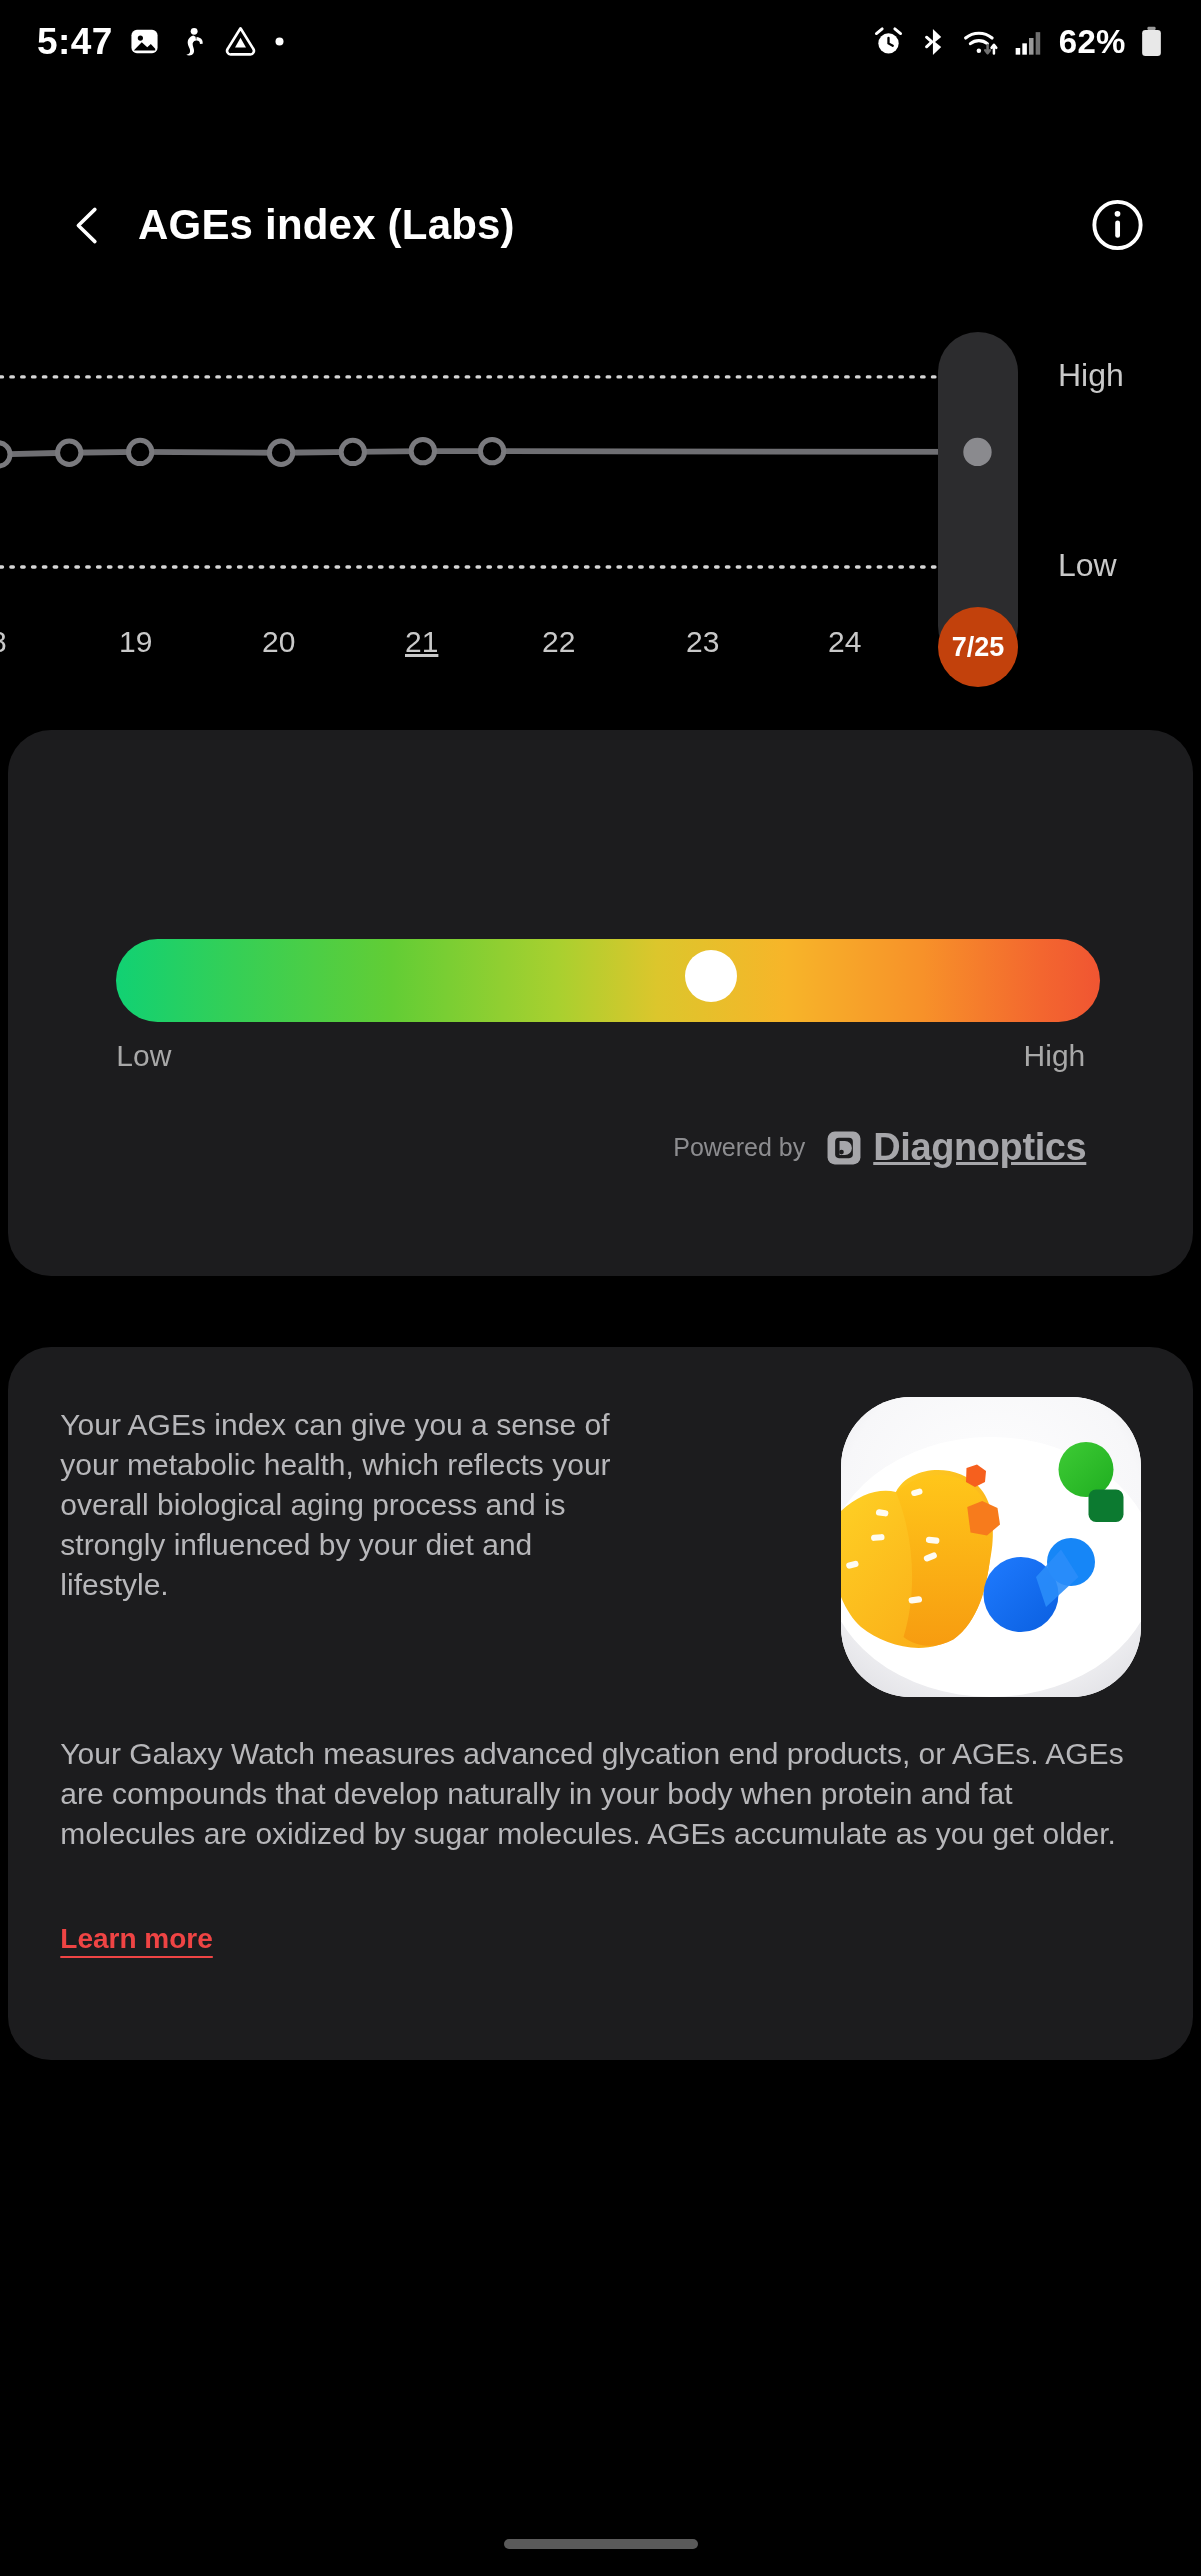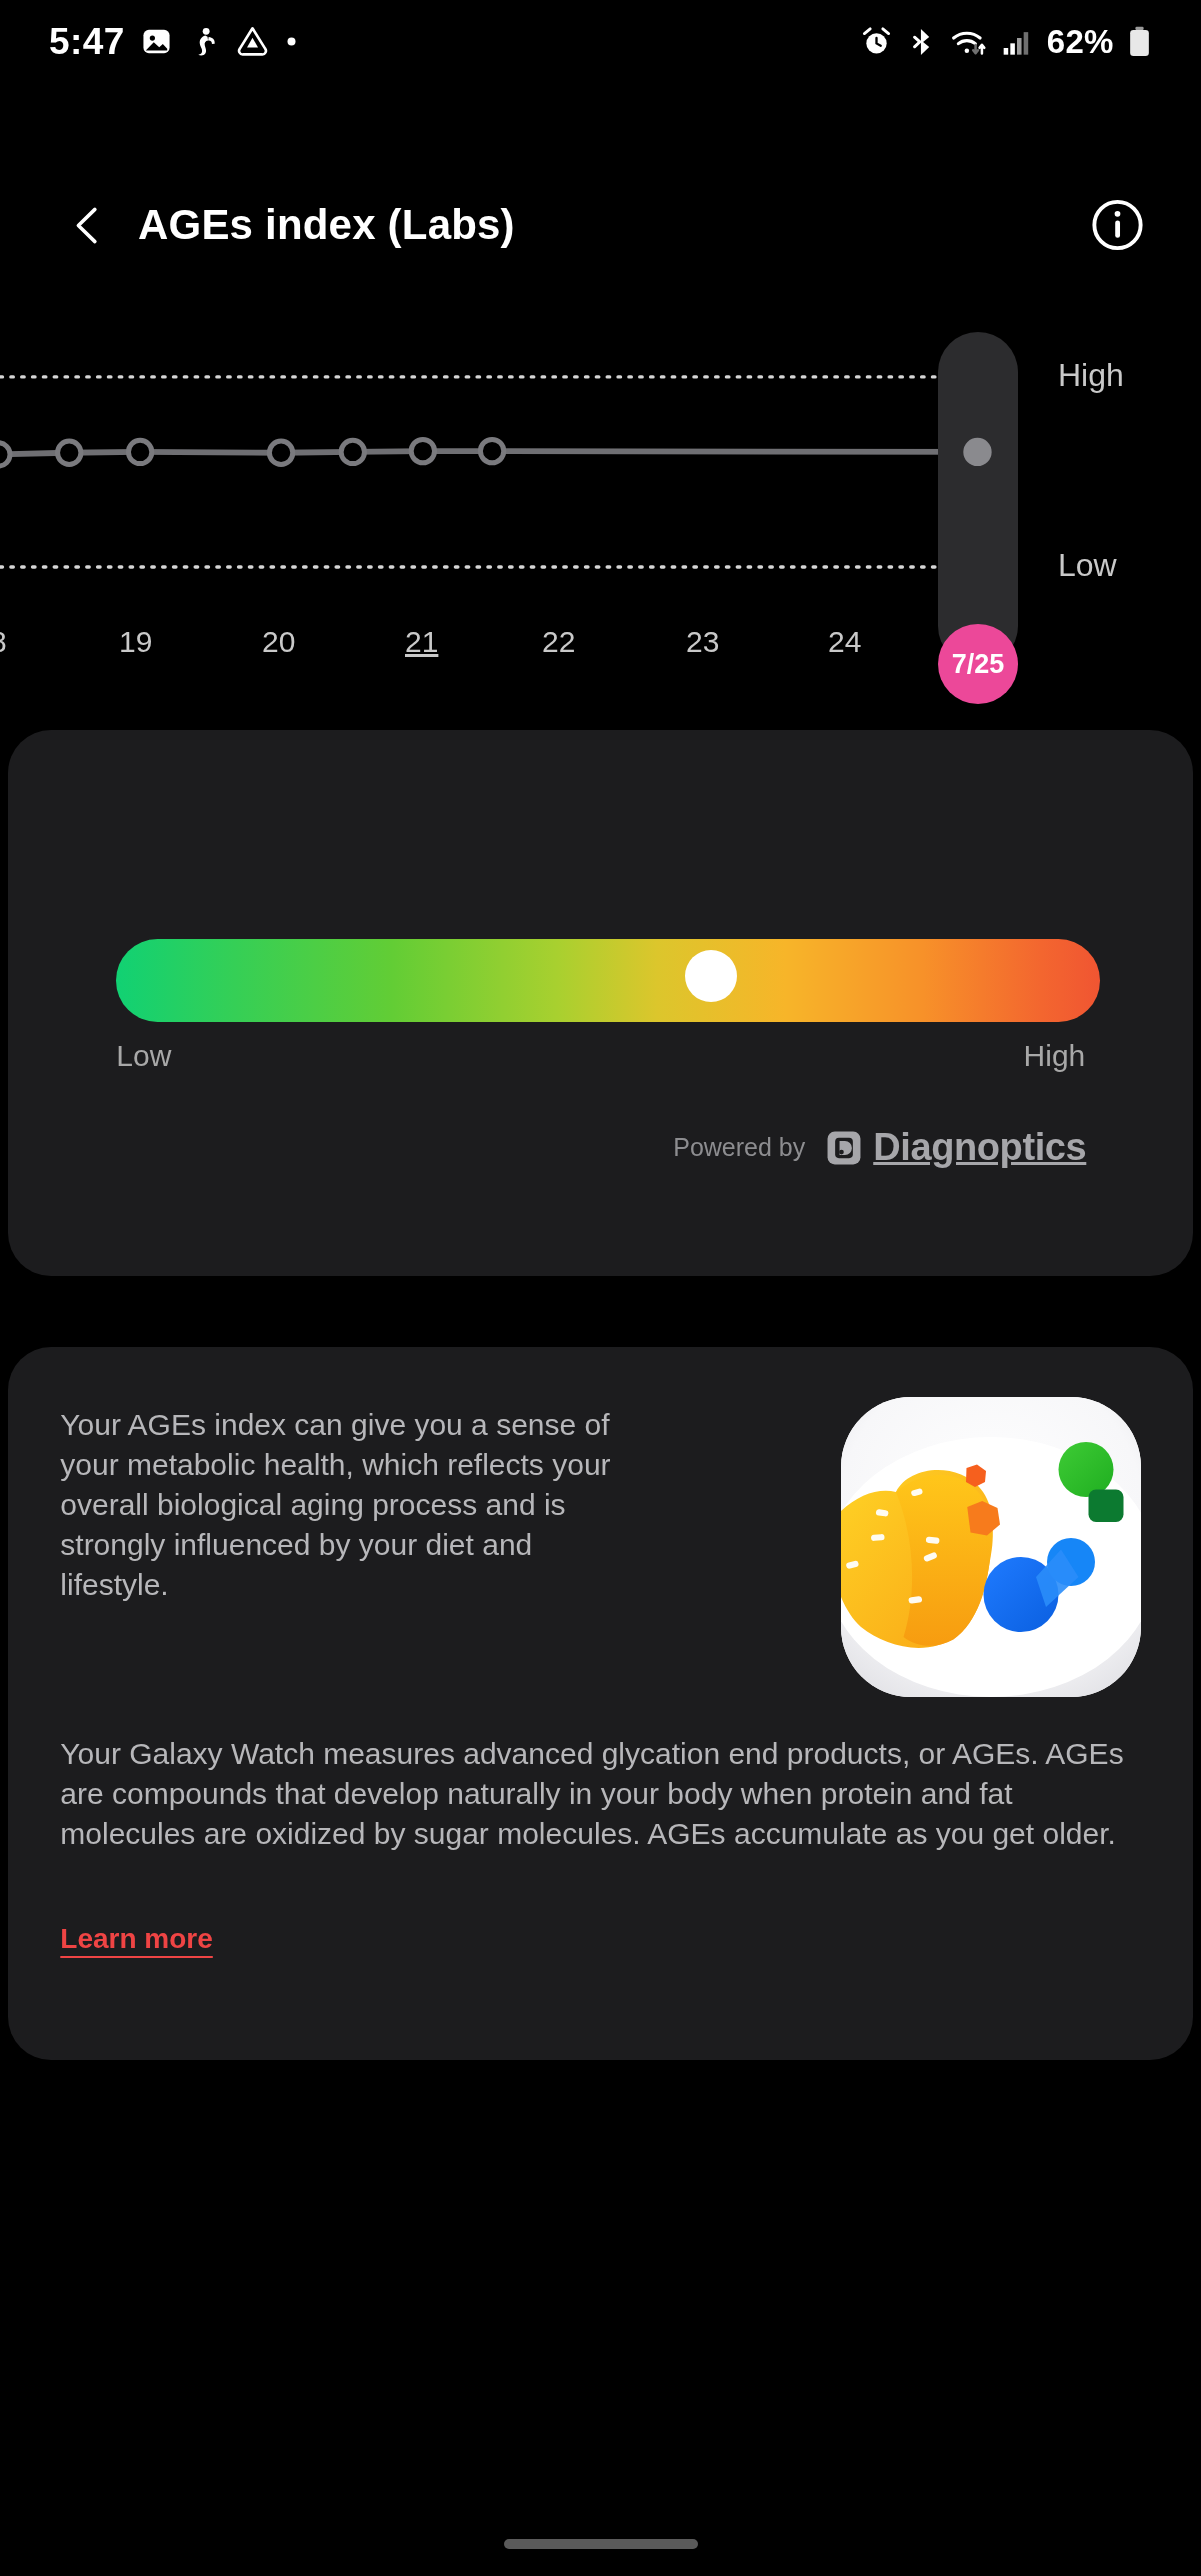--- a/index.html
+++ b/index.html
@@ -8,21 +8,21 @@
     background:#000;
     font-family:"Liberation Sans", sans-serif;
     overflow:hidden;
   }
   body { position:relative; }
 
   
   .statusbar{
     position:absolute; top:0; left:0; width:1201px; height:83px;
     display:flex; align-items:center; justify-content:space-between;
-    padding:0 49px;
+    padding:0 37px;
   }
   .sb-left{ display:flex; align-items:center; gap:15px; }
   .sb-time{ color:#fff; font-size:37px; font-weight:700; letter-spacing:0.4px; }
   .sb-right{ display:flex; align-items:center; gap:13.3px; }
   .sb-batt-text{ color:#fff; font-size:33px; font-weight:700; letter-spacing:0.3px; }
   .sbicon{ display:block; }
 
   
   .header{
     position:absolute; top:175px; left:0; width:1201px; height:100px;
@@ -53,23 +53,23 @@
   }
   .band-label{
     position:absolute; color:#c9c9c9; font-size:32px; white-space:nowrap;
   }
   .sel-pill{
     position:absolute; left:938px; top:6.7px;
     width:80px; height:334px; border-radius:40px;
     background:#2c2c2e; z-index:1;
   }
   .sel-badge{
-    position:absolute; left:938px; top:299px;
+    position:absolute; left:938px; top:282px;
     width:80px; height:80px; border-radius:50%;
-    background:#ec4899;
+    background:#c2410c;
     display:flex; align-items:center; justify-content:center;
     z-index:3; cursor:pointer;
   }
   .sel-badge span{ color:#fff; font-size:27px; font-weight:600; }
 
   
   .card{
     position:absolute; left:8.3px; width:1185px;
     background:#1c1c1e; border-radius:43px;
   }

